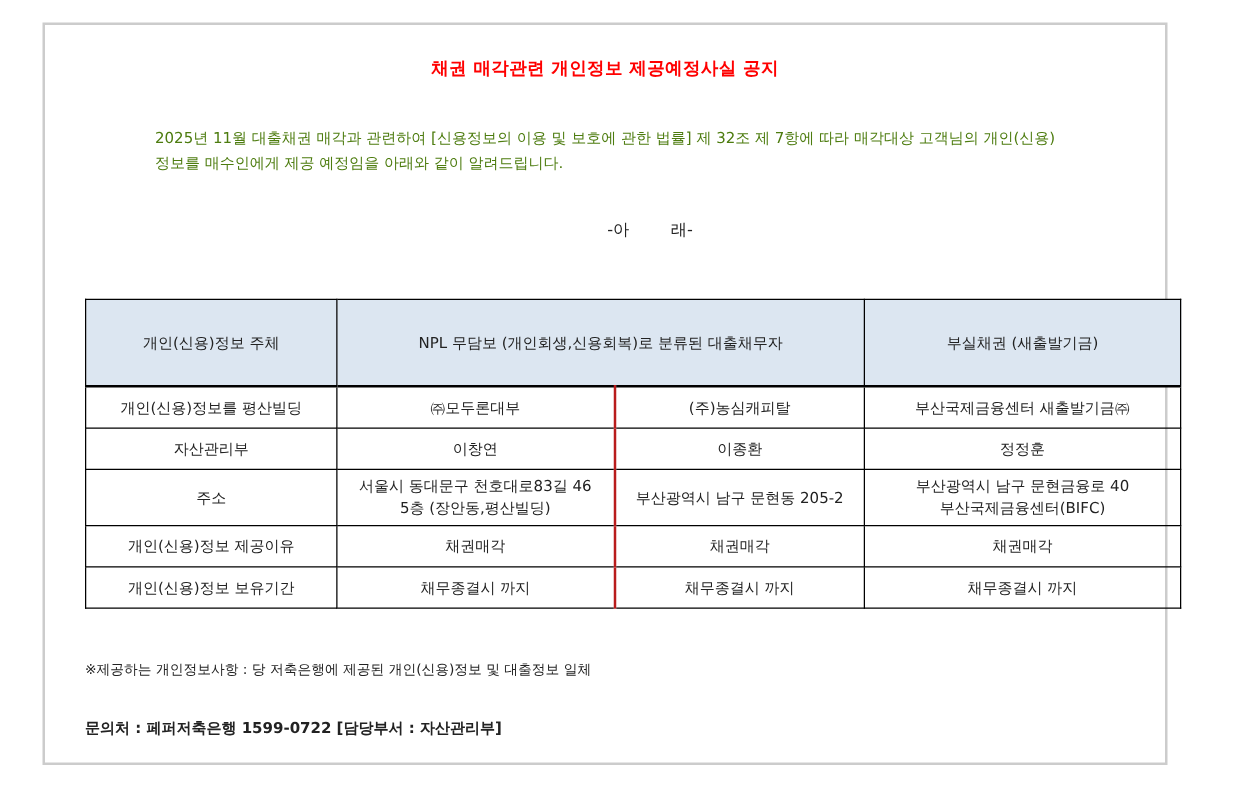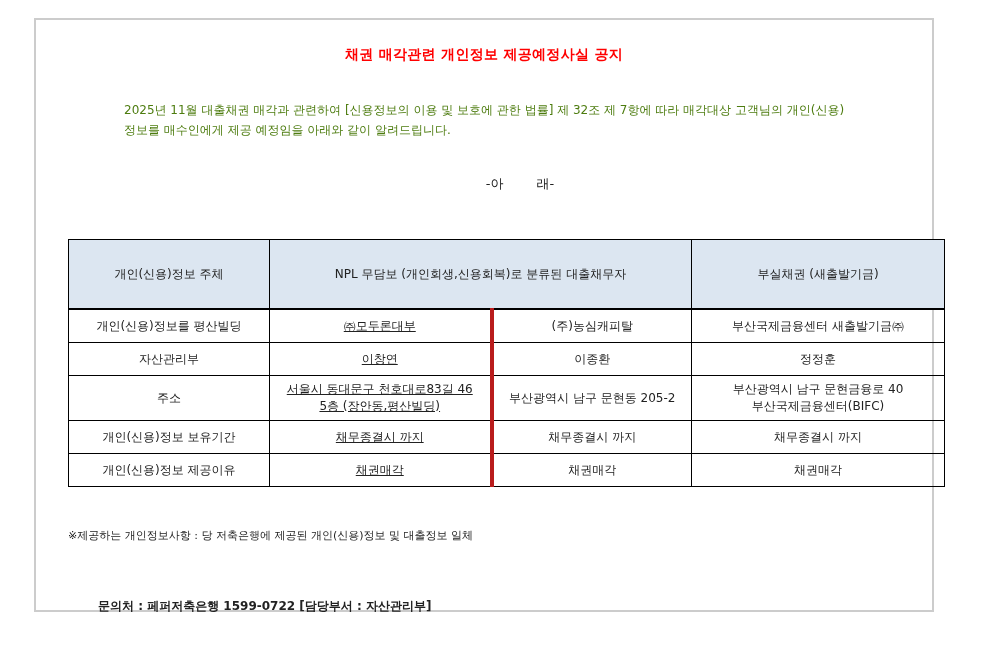--- a/index.html
+++ b/index.html
@@ -72,36 +72,35 @@
       font-weight: normal;
       line-height: 17px;
     }
     table.info th {
       background: #dce6f1;
       height: 68px;
     }
     table.info tr.r1 td { height: 32px; border-top: 2px solid #000; }
     table.info tr.rn td { height: 32px; }
     table.info tr.addr td { height: 44px; }
-    table.info td.thick-right { border-right: 4px solid #b91c1c; text-decoration: underline; }
+    table.info td.thick-right { border-right: 2px solid #b91c1c; }
     .note {
       position: absolute;
       left: 32px;
       top: 508px;
       font-size: 11px;
       color: #222;
     }
     .contact {
       position: absolute;
       left: 32px;
-      top: 578px;
+      top: 554px;
       font-size: 12px;
       font-weight: bold;
       color: #222;
-      margin-left: 30px;
     }
   </style>
 </head>
 <body>
 
 <div class="frame">
   <div class="title">채권 매각관련 개인정보 제공예정사실 공지</div>
 
   <div class="intro">
     <div>2025년 11월 대출채권 매각과 관련하여 [신용정보의 이용 및 보호에 관한 법률] 제 32조 제 7항에 따라 매각대상 고객님의 개인(신용)</div>
@@ -141,29 +140,29 @@
         <div>서울시 동대문구 천호대로83길 46</div>
         <div>5층 (장안동,평산빌딩)</div>
       </td>
       <td>부산광역시 남구 문현동 205-2</td>
       <td>
         <div>부산광역시 남구 문현금융로 40</div>
         <div>부산국제금융센터(BIFC)</div>
       </td>
     </tr>
     <tr class="rn">
+      <td>개인(신용)정보 제공이유</td>
+      <td class="thick-right">채권매각</td>
+      <td>채권매각</td>
+      <td>채권매각</td>
+    </tr>
+    <tr class="rn">
       <td>개인(신용)정보 보유기간</td>
       <td class="thick-right">채무종결시 까지</td>
       <td>채무종결시 까지</td>
       <td>채무종결시 까지</td>
-    </tr>
-    <tr class="rn">
-      <td>개인(신용)정보 제공이유</td>
-      <td class="thick-right">채권매각</td>
-      <td>채권매각</td>
-      <td>채권매각</td>
     </tr>
   </tbody>
     </table>
 
   <div class="note">※제공하는 개인정보사항 : 당 저축은행에 제공된 개인(신용)정보 및 대출정보 일체</div>
   <div class="contact">문의처 : 페퍼저축은행 1599-0722 [담당부서 : 자산관리부]</div>
 </div>
 
 </body></html>

